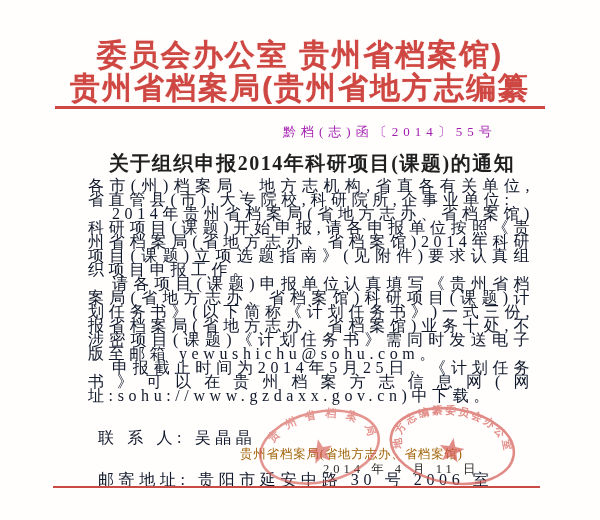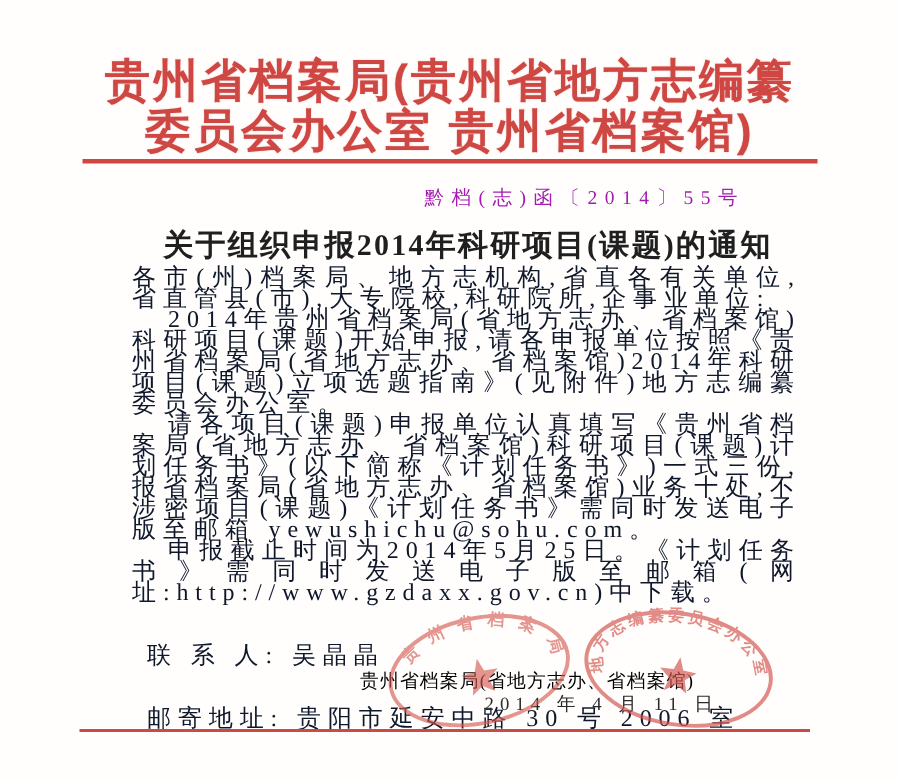--- a/index.html
+++ b/index.html
@@ -53,21 +53,21 @@
     letter-spacing:4.6px;
     color:#0f172a;
     text-align:justify;
   }
   .body-text p { margin:0; text-indent:24px; }
   .body-text p.salutation { text-indent:0; }
   .contact-line { padding-left:10px; white-space:nowrap;margin-top:28px; }
   
   .sig-org {
     position:absolute; top:446px; left:240px;
-    font-size:12.5px; letter-spacing:.8px; color:#000000; white-space:nowrap;
+    font-size:12.5px; letter-spacing:.8px; color:#a16207; white-space:nowrap;
   }
   .sig-date {
     position:absolute; top:461px; left:323px;
     font-size:12.5px; letter-spacing:4px; color:#2b2b2b; white-space:nowrap;
   }
   
   .seal { position:absolute; pointer-events:none; }
   .seal-left  { top:408px; left:255px; transform:rotate(-12deg); opacity:.62; }
   .seal-right { top:405px; left:385px; transform:rotate(9deg);  opacity:.68; }
   .seal svg text {
@@ -79,34 +79,34 @@
     position:absolute; top:486px; left:53px; width:487px; height:2px;
     background:#c94b44;
   }
 </style>
 </head>
 <body>
 
 <div class="page">
 
   <div class="letterhead">
+    <div>委员会办公室 贵州省档案馆)</div>
     <div>贵州省档案局(贵州省地方志编纂</div>
-    <div>委员会办公室 贵州省档案馆)</div>
   </div>
   <div class="header-rule"></div>
 
   <div class="doc-number">黔档(志)函〔2014〕55号</div>
 
   <div class="doc-title">关于组织申报2014年科研项目(课题)的通知</div>
 
   <div class="body-text">
     <p class="salutation">各市(州)档案局、地方志机构,省直各有关单位,省直管县(市),大专院校,科研院所,企事业单位:</p>
-    <p>2014年贵州省档案局(省地方志办、省档案馆)科研项目(课题)开始申报,请各申报单位按照《贵州省档案局(省地方志办、省档案馆)2014年科研项目(课题)立项选题指南》(见附件)地方志编纂委员会办公室。</p>
+    <p>2014年贵州省档案局(省地方志办、省档案馆)科研项目(课题)开始申报,请各申报单位按照《贵州省档案局(省地方志办、省档案馆)2014年科研项目(课题)立项选题指南》(见附件)要求认真组织项目申报工作。</p>
     <p>请各项目(课题)申报单位认真填写《贵州省档案局(省地方志办、省档案馆)科研项目(课题)计划任务书》(以下简称《计划任务书》)一式三份,报省档案局(省地方志办、省档案馆)业务十处,不涉密项目(课题)《计划任务书》需同时发送电子版至邮箱 yewushichu@sohu.com。</p>
-    <p>申报截止时间为2014年5月25日。《计划任务书》需同时发送电子版至邮箱(网址:http://www.gzdaxx.gov.cn)中下载。</p>
+    <p>申报截止时间为2014年5月25日。《计划任务书》可以在贵州档案方志信息网(网址:sohu://www.gzdaxx.gov.cn)中下载。</p>
     <div class="contact-line">联 系 人: 吴晶晶</div>
     <div class="contact-line">邮寄地址: 贵阳市延安中路 30 号 2006 室</div>
   </div>
 
   <div class="sig-org">贵州省档案局(省地方志办、省档案馆)</div>
   <div class="sig-date">2014 年 4 月 11 日</div>
 
   <div class="seal seal-left">
     <svg width="130" height="78" viewBox="0 0 130 78">
       <defs>

